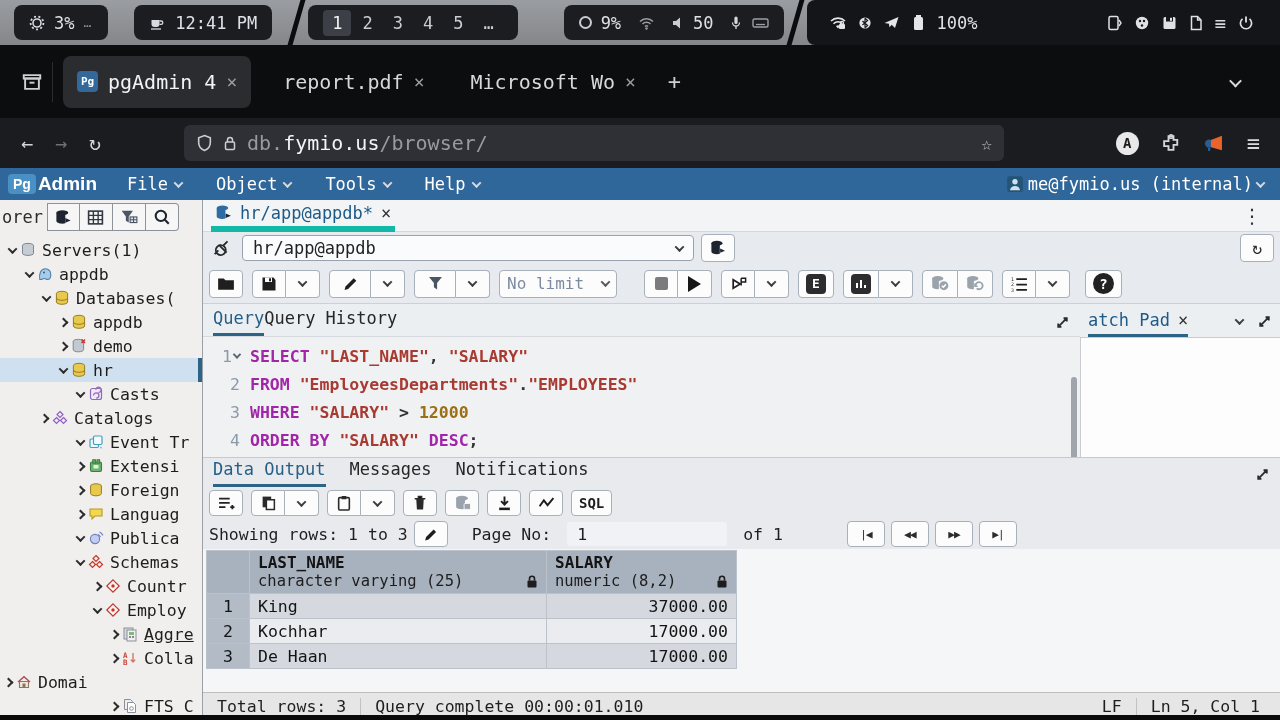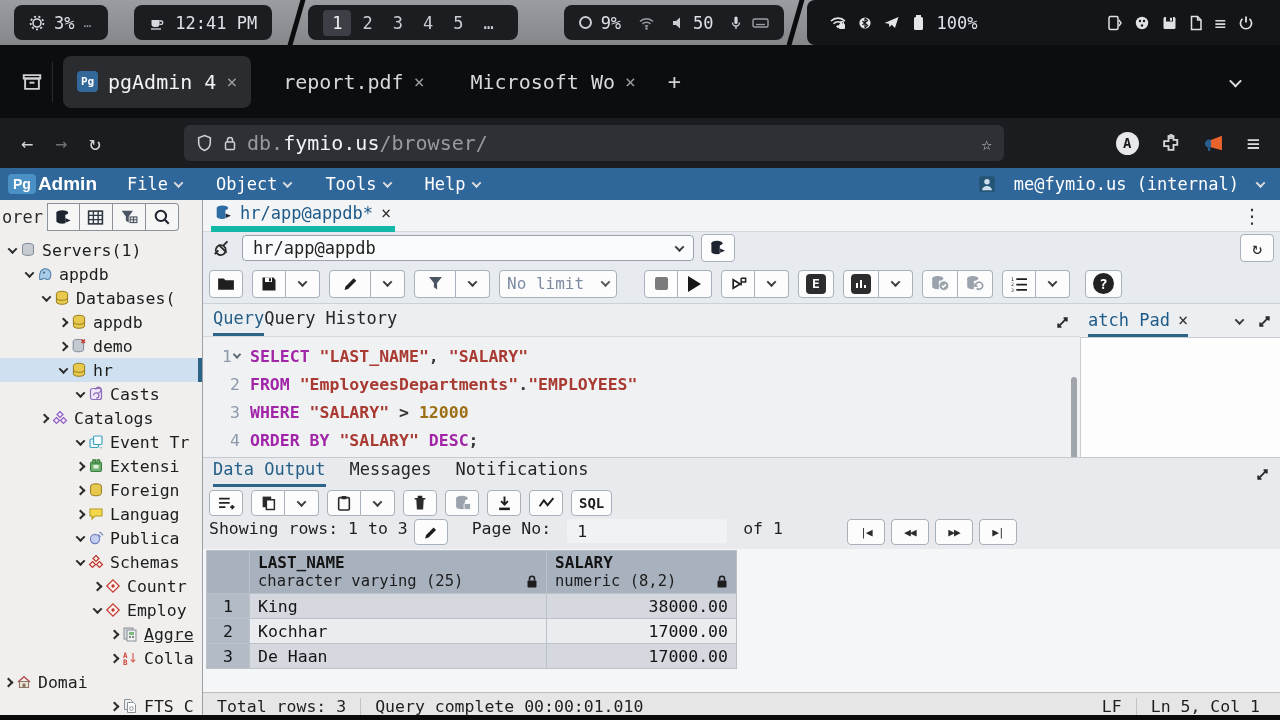--- a/index.html
+++ b/index.html
@@ -42,21 +42,21 @@
   .a-circle { width:23px; height:23px; background:#e8e8ea; color:#1b1b1b; border-radius:50%; font-size:14px; font-weight:bold; display:flex; align-items:center; justify-content:center; }
   .hamb { font-size:22px; color:#d8d9db; }
 
   
   .pgbar { height:32px; background:#30679b; display:flex; align-items:center; color:#fff; padding:0 8px; }
   .pglogo { display:flex; align-items:center; gap:2px; margin-right:30px; }
   .pglogo .pgbox { background:#4a90c4; color:#fff; border-radius:4px; font:bold 14px "Liberation Sans",sans-serif; padding:2px 5px; }
   .pglogo .adm { font:bold 19px "Liberation Sans",sans-serif; }
   .menus { display:flex; gap:34px; font-size:17px; }
   .menu-item { display:flex; align-items:center; gap:7px; }
-  .pg-user { margin-left:auto; display:flex; align-items:center; gap:18px; font-size:17px; padding-right:8px; }
+  .pg-user { margin-left:auto; display:flex; align-items:center; gap:4px; font-size:17px; padding-right:8px; }
 
   .chv { display:inline-block; width:7px; height:7px; border-right:2px solid #3e3e40; border-bottom:2px solid #3e3e40; transform:rotate(45deg) translate(-1px,-1px); }
   .chv.lt { border-color:#d8dade; }
   .chv.md { border-color:#56585c; }
 
   
   .main { height:520px; display:flex; background:#eceef1; position:relative; }
 
   
   .tree { width:202px; background:#f0efee; display:flex; flex-direction:column; overflow:hidden; }
@@ -118,21 +118,21 @@
   .padtab { display:flex; align-items:center; gap:8px; font-size:17px; color:#1d5a88; padding-bottom:4px; border-bottom:3px solid #2c6487; }
   .padtab .x { color:#333; }
   .pad-ctl { margin-left:auto; display:flex; align-items:center; gap:14px; padding-bottom:8px; }
   .pad-body { flex:1; background:#fdfdfd; border-left:1px solid #c9ccd1; border-top:1px solid #c9ccd1; }
 
   .out-tabs { height:30px; background:#e8eaee; display:flex; align-items:flex-end; gap:24px; padding:0 10px; border-top:1px solid #c6cace; }
   .out-expand { margin-left:auto; padding-bottom:5px; }
   .out-toolbar { height:32px; background:#e8eaee; display:flex; align-items:center; gap:8px; padding:0 6px; }
   .out-toolbar .sqbtn { height:26px; }
   .sqlw { font-size:14px; font-weight:bold; color:#1d1d1d; }
-  .out-pager { height:30px; background:#e8eaee; display:flex; align-items:flex-start; font-size:16.5px; color:#1f1f1f; padding:0 6px; gap:6px; }
+  .out-pager { height:30px; background:#e8eaee; display:flex; align-items:center; font-size:16.5px; color:#1f1f1f; padding:0 6px; gap:6px; }
   .pg-input { width:160px; height:24px; background:#f0f2f5; border-radius:3px; display:flex; align-items:center; padding:0 10px; margin:0 10px; }
   .pager-btns { display:flex; gap:6px; margin-left:58px; }
   .pager-btns .sqbtn { width:38px; height:26px; font-size:11px; color:#2b2b2b; letter-spacing:-1px; }
 
   .out-grid { flex:1; background:#f5f6f8; overflow:hidden; padding:1px 0 0 3px; }
   table.rgrid { border-collapse:collapse; }
   .rgrid th, .rgrid td { border:1px solid #bcc2ca; font-weight:normal; }
   .rgrid th { background:#a8b1be; text-align:left; padding:2px 8px; vertical-align:top; }
   .hname { font-size:16px; font-weight:bold; color:#141414; line-height:19px; display:flex; }
   .htype { font-size:15.5px; color:#1d1d1d; line-height:19px; display:flex; align-items:center; gap:6px; }
@@ -1004,21 +1004,21 @@
                     <path d="M3.5 5.5V3.8a2.5 2.5 0 0 1 5 0v1.7" fill="none" stroke="#1d1d1d" stroke-width="1.6"></path>
                   </svg>
                 </div>
               </th>
             </tr>
           </thead>
         <tbody>
             <tr class="odd">
               <td class="rn">1</td>
               <td class="dc">King</td>
-              <td class="dc tdr">38000.00</td>
+              <td class="dc tdr">37000.00</td>
             </tr>
             <tr class="even">
               <td class="rn">2</td>
               <td class="dc">Kochhar</td>
               <td class="dc tdr">17000.00</td>
             </tr>
             <tr class="odd">
               <td class="rn">3</td>
               <td class="dc">De Haan</td>
               <td class="dc tdr">17000.00</td>

